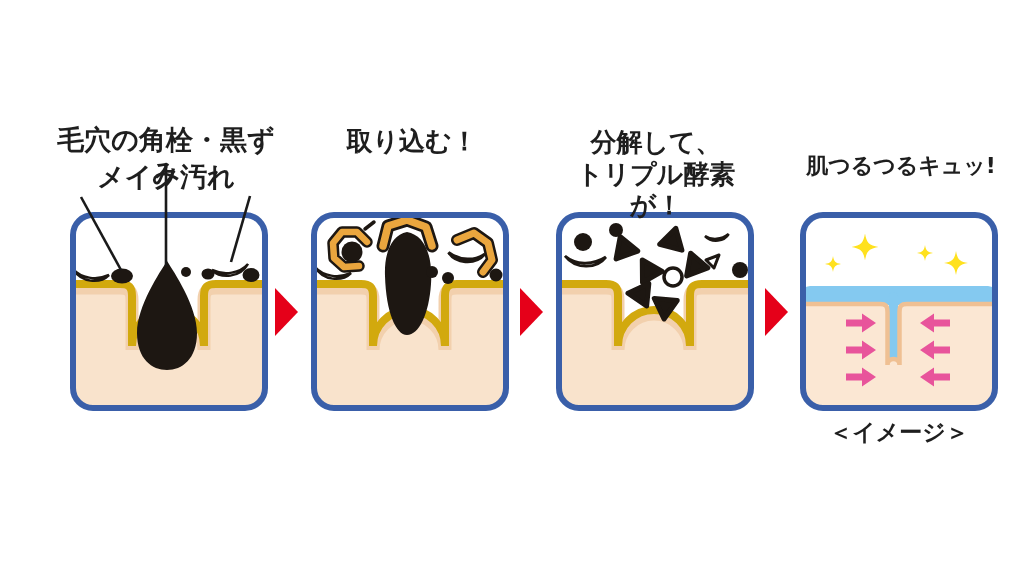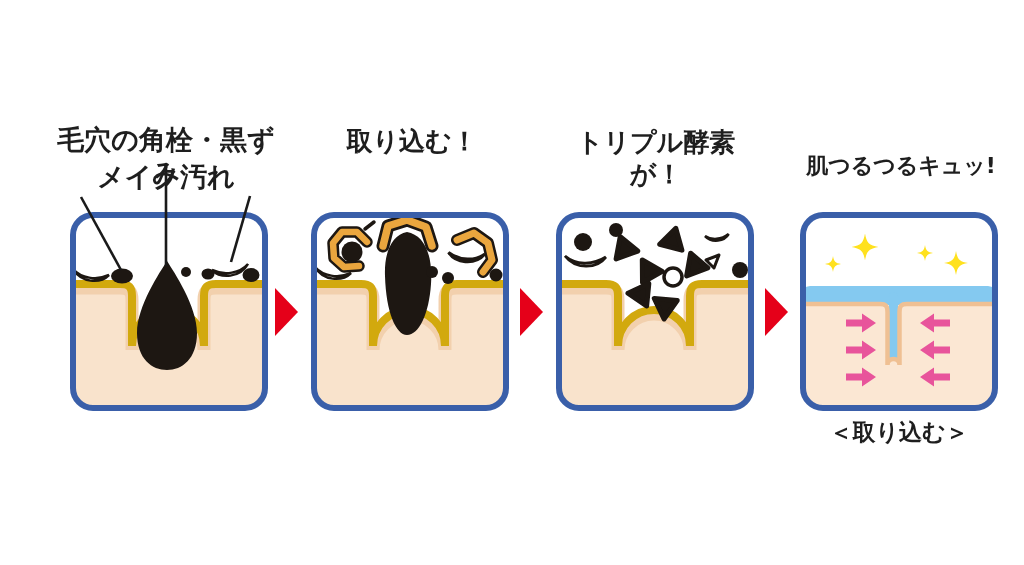--- a/index.html
+++ b/index.html
@@ -130,19 +130,20 @@
   <div class="lbl lbl-l1">毛穴の角栓・黒ずみ</div>
   <div class="lbl lbl-l2">
     <span>メイク汚れ</span>
   </div>
 
   <div class="lbl title2">
     <div>取り込む！</div>
   </div>
 
   <div class="lbl title3">
+    <div>分解して、</div>
     <div>トリプル酵素が！</div>
   </div>
 
   <div class="lbl title4">肌つるつるキュッ!</div>
-  <div class="lbl caption4">＜取り込む＞</div>
+  <div class="lbl caption4">＜イメージ＞</div>
 
 </div>
 
 </body></html>

